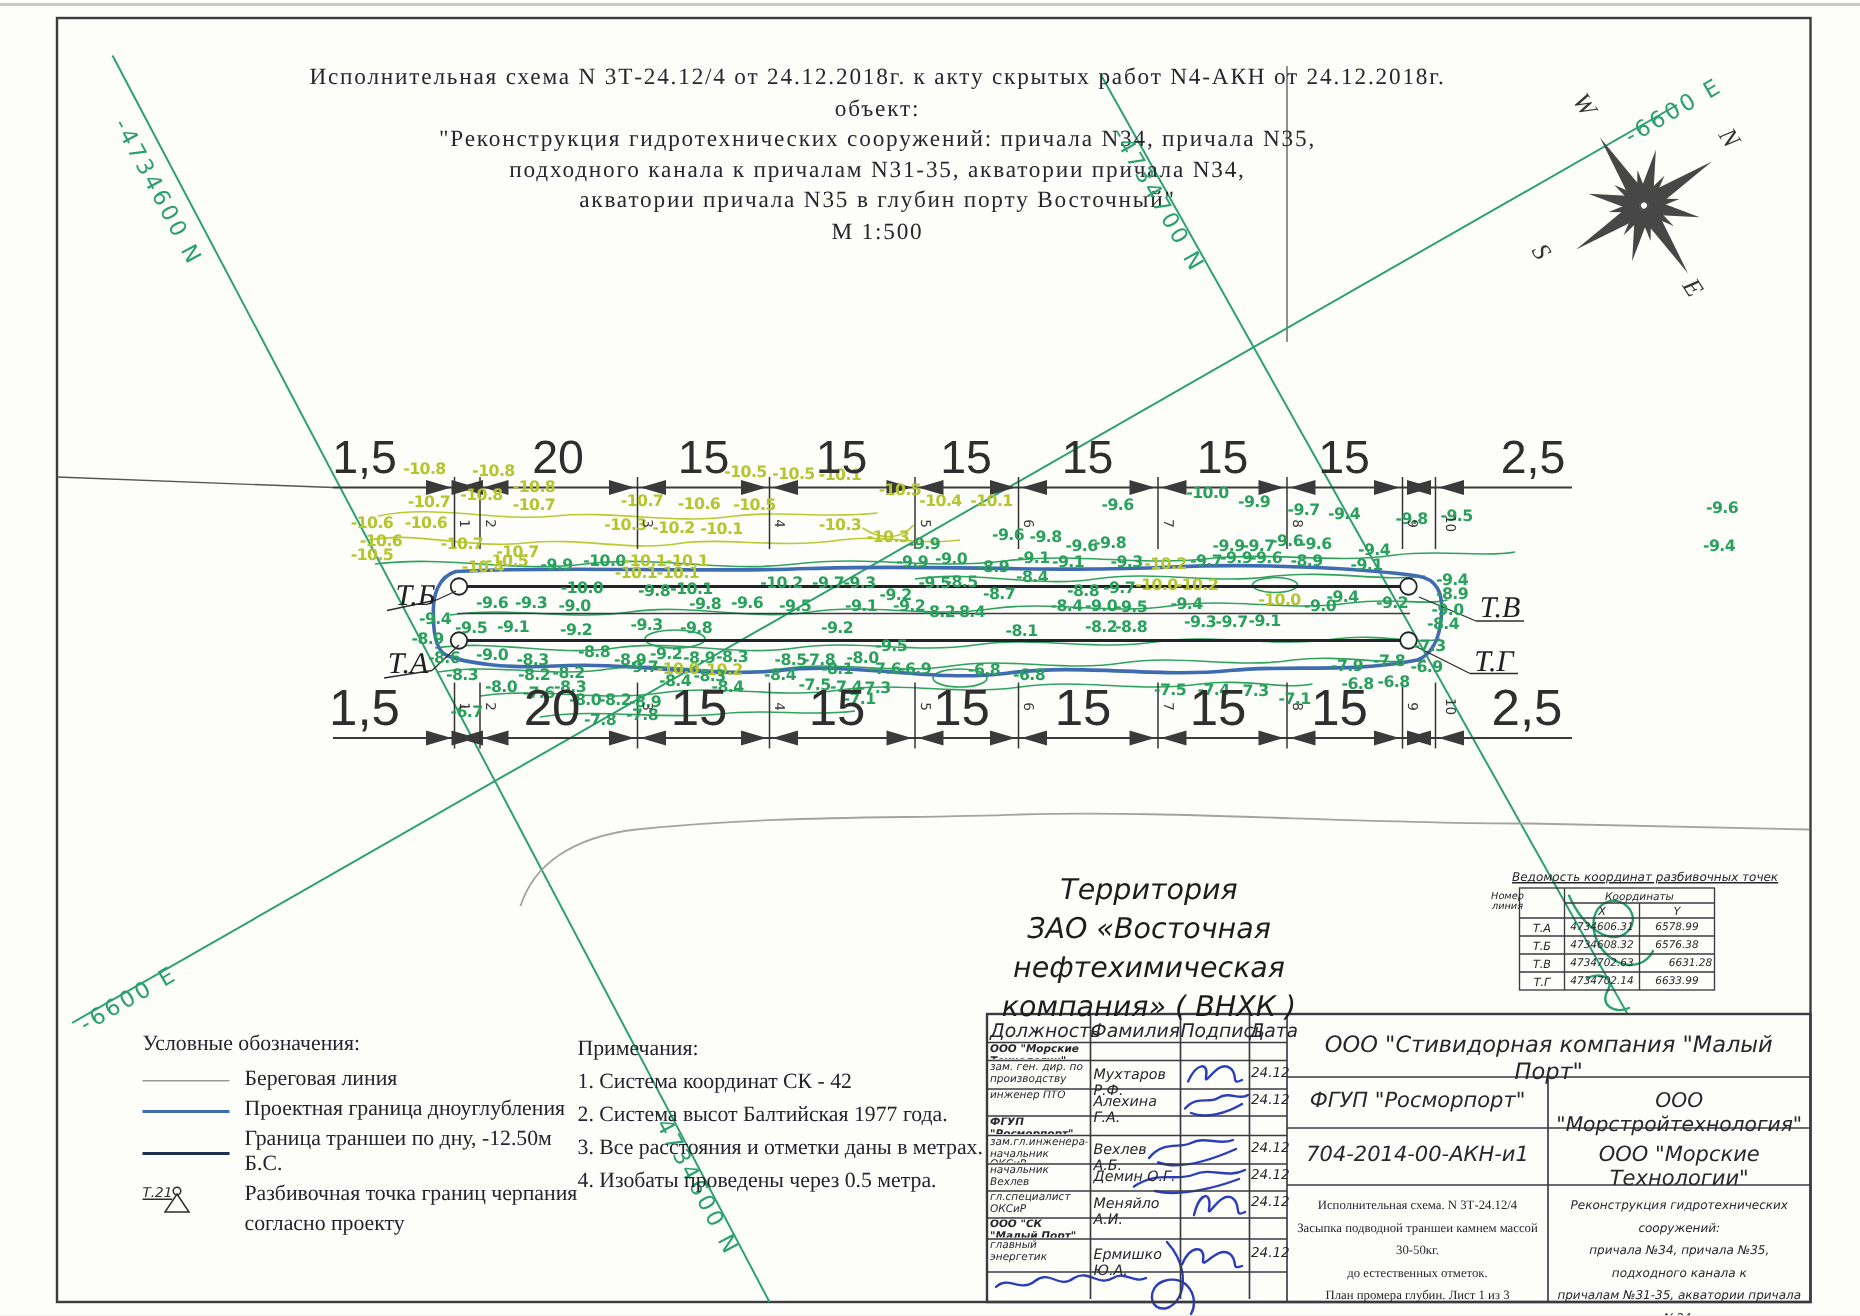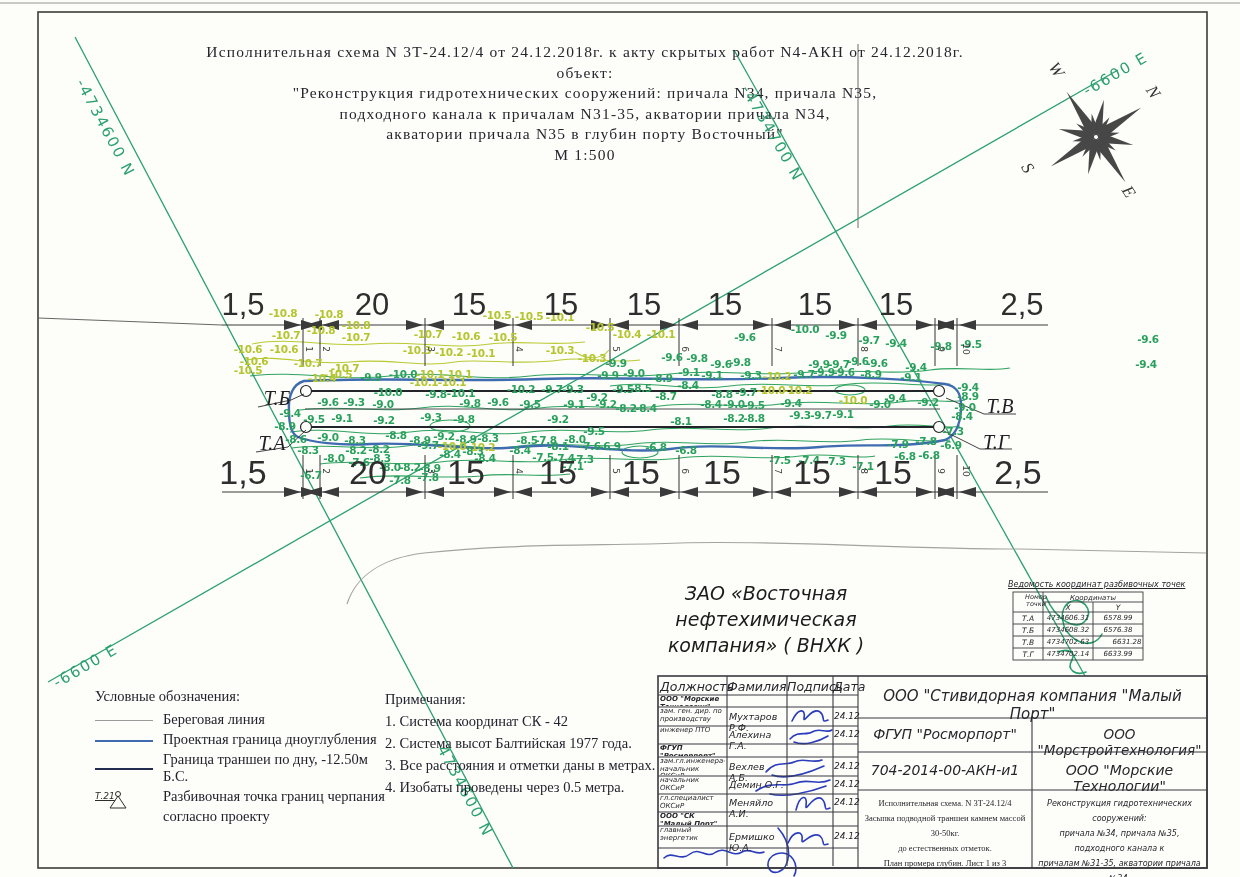--- a/index.html
+++ b/index.html
@@ -494,20 +494,21 @@
       <div class="ticknum" style="left:516px;top:466px">4</div>
       <div class="ticknum" style="left:613px;top:466px">5</div>
       <div class="ticknum" style="left:682px;top:466px">6</div>
       <div class="ticknum" style="left:775px;top:466px">7</div>
       <div class="ticknum" style="left:861px;top:466px">8</div>
       <div class="ticknum" style="left:938px;top:466px">9</div>
       <div class="ticknum" style="left:960px;top:466px">10</div>
     </div>
 
   <div id="territory" class="abs">
+      <div style="">Территория</div>
       <div style="">ЗАО  «Восточная  нефтехимическая</div>
       <div style="">компания»  ( ВНХК )</div>
     </div>
 
   <div id="legend" class="abs">
     <div class="lg-title">Условные обозначения:</div>
     <div id="legend-items">
         <div class="lg-row" style="">
           <div class="lg-sym" style="">
             <div class="lg-line" style="border-top:1.2px solid #9a9a9a;"></div>
@@ -572,36 +573,36 @@
       <div class="arch" style="position:absolute;left:660px;top:708px;width:65px;height:17px;font-size:7px;line-height:7.5px;color:#26262c;overflow:hidden">зам. ген. дир. по производству</div>
       <div class="arch" style="position:absolute;left:729px;top:710.5px;width:56px;font-size:9.5px;color:#26262c">Мухтаров Р.Ф.</div>
       <div class="arch" style="position:absolute;left:834px;top:710.5px;width:23px;text-align:center;font-size:9px;color:#26262c">24.12</div>
       <div class="arch" style="position:absolute;left:660px;top:727px;width:83px;height:16px;font-size:7px;line-height:7.5px;color:#26262c;overflow:hidden">инженер ПТО</div>
       <div class="arch" style="position:absolute;left:729px;top:729px;width:56px;font-size:9.5px;color:#26262c">Алехина Г.А.</div>
       <div class="arch" style="position:absolute;left:834px;top:729px;width:23px;text-align:center;font-size:9px;color:#26262c">24.12</div>
       <div class="arch" style="position:absolute;left:660px;top:745px;width:65px;height:11px;font-size:7px;line-height:7.5px;color:#26262c;overflow:hidden;font-weight:bold">ФГУП "Росморпорт"</div>
       <div class="arch" style="position:absolute;left:660px;top:758px;width:65px;height:17px;font-size:7px;line-height:7.5px;color:#26262c;overflow:hidden">зам.гл.инженера- начальник ОКСиР</div>
       <div class="arch" style="position:absolute;left:729px;top:760.5px;width:56px;font-size:9.5px;color:#26262c">Вехлев А.Б.</div>
       <div class="arch" style="position:absolute;left:834px;top:760.5px;width:23px;text-align:center;font-size:9px;color:#26262c">24.12</div>
-      <div class="arch" style="position:absolute;left:660px;top:777px;width:65px;height:16px;font-size:7px;line-height:7.5px;color:#26262c;overflow:hidden">начальник ОКСиР</div>
+      <div class="arch" style="position:absolute;left:660px;top:777px;width:65px;height:16px;font-size:7px;line-height:7.5px;color:#26262c;overflow:hidden">начальник Вехлев</div>
       <div class="arch" style="position:absolute;left:729px;top:779px;width:56px;font-size:9.5px;color:#26262c">Демин О.Г.</div>
       <div class="arch" style="position:absolute;left:834px;top:779px;width:23px;text-align:center;font-size:9px;color:#26262c">24.12</div>
       <div class="arch" style="position:absolute;left:660px;top:795px;width:65px;height:16px;font-size:7px;line-height:7.5px;color:#26262c;overflow:hidden">гл.специалист ОКСиР</div>
       <div class="arch" style="position:absolute;left:729px;top:797px;width:56px;font-size:9.5px;color:#26262c">Меняйло А.И.</div>
       <div class="arch" style="position:absolute;left:834px;top:797px;width:23px;text-align:center;font-size:9px;color:#26262c">24.12</div>
       <div class="arch" style="position:absolute;left:660px;top:813px;width:65px;height:12px;font-size:7px;line-height:7.5px;color:#26262c;overflow:hidden;font-weight:bold">ООО "СК "Малый Порт"</div>
       <div class="arch" style="position:absolute;left:660px;top:827px;width:65px;height:20px;font-size:7px;line-height:7.5px;color:#26262c;overflow:hidden">главный энергетик</div>
       <div class="arch" style="position:absolute;left:729px;top:831px;width:56px;font-size:9.5px;color:#26262c">Ермишко Ю.А.</div>
       <div class="arch" style="position:absolute;left:834px;top:831px;width:23px;text-align:center;font-size:9px;color:#26262c">24.12</div>
     </div>
 
   <div class="ct" style="left:1008px;top:580px;width:140px;font-size:8px;text-decoration:underline">Ведомость координат разбивочных точек</div>
-  <div class="ct" style="left:1013px;top:594px;width:46px;font-size:6.5px;line-height:7px">
+  <div class="ct" style="left:982px;top:594px;width:46px;font-size:6.5px;line-height:7px">
     <span>Номер</span><br>
-    <span>точки</span>
+    <span>линия</span>
   </div>
   <div class="ct" style="left:1043px;top:594px;width:100px;font-size:7px">Координаты</div>
   <div class="ct" style="left:1043px;top:603px;width:50px">X</div>
   <div class="ct" style="left:1093px;top:603px;width:50px">Y</div>
   <div id="coord-rows">
       <div class="ct" style="left:1015px;top:614px;width:26px">Т.А</div>
       <div class="ct" style="left:1045px;top:614px;width:46px;font-size:7px">4734606.31</div>
       <div class="ct" style="left:1095px;top:614px;width:46px;font-size:7px">6578.99</div>
       <div class="ct" style="left:1015px;top:626px;width:26px">Т.Б</div>
       <div class="ct" style="left:1045px;top:626px;width:46px;font-size:7px">4734608.32</div>

